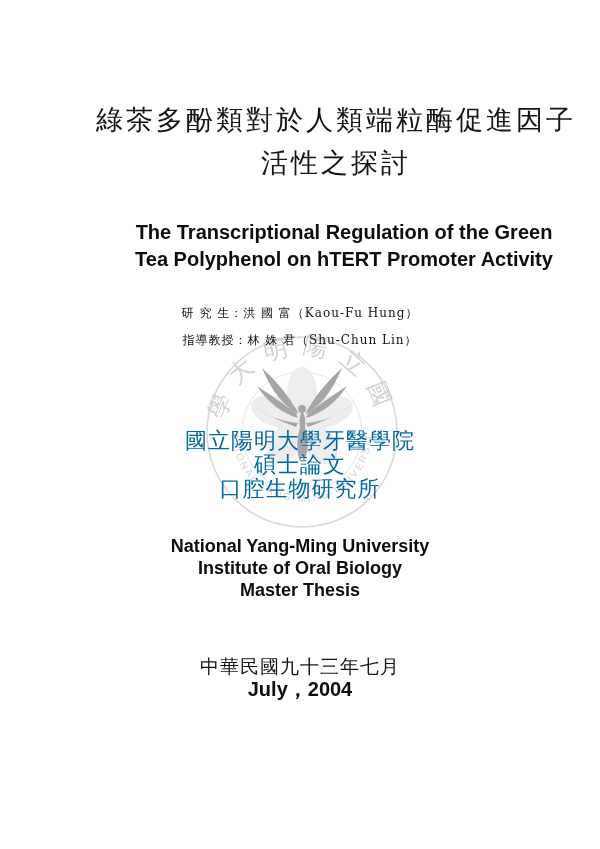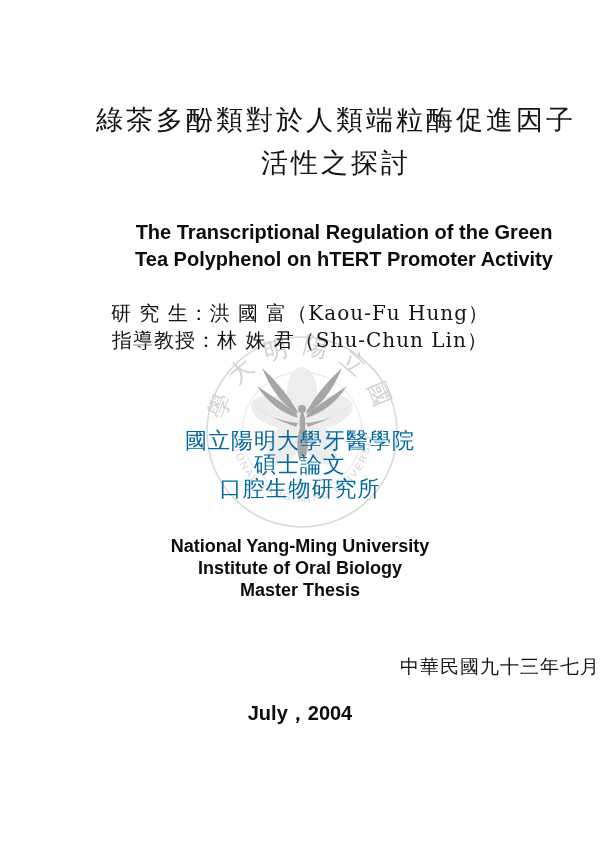--- a/index.html
+++ b/index.html
@@ -37,21 +37,21 @@
   .en-title {
     top: 219px;
     font-size: 20px;
     line-height: 27px;
     font-weight: bold;
     color: #0d0d0d;
     padding-left: 44px;
   }
   .authors {
     top: 300px;
-    font-size: 20px;
+    font-size: 12px;
     line-height: 27px;
     letter-spacing: 1px;
     color: #141414;
   }
   .inst-cn {
     top: 429px;
     font-size: 22px;
     line-height: 24px;
     letter-spacing: 1px;
     color: #0369a1;
@@ -64,27 +64,25 @@
     color: #0d0d0d;
   }
   .date-block {
     top: 655px;
     line-height: 23px;
   }
   .date-cn {
     font-size: 19px;
     letter-spacing: 1px;
     color: #141414;
-    text-align: right;
   }
   .date-en {
     font-size: 20px;
     font-weight: bold;
     color: #0d0d0d;
-    margin-top: 24px;
   }
   .watermark {
     position: absolute;
     left: 0;
     top: 0;
     pointer-events: none;
   }
   .seal-arc-cn {
     font-family: "DejaVu Serif", "Liberation Serif", serif;
     font-size: 24px;

